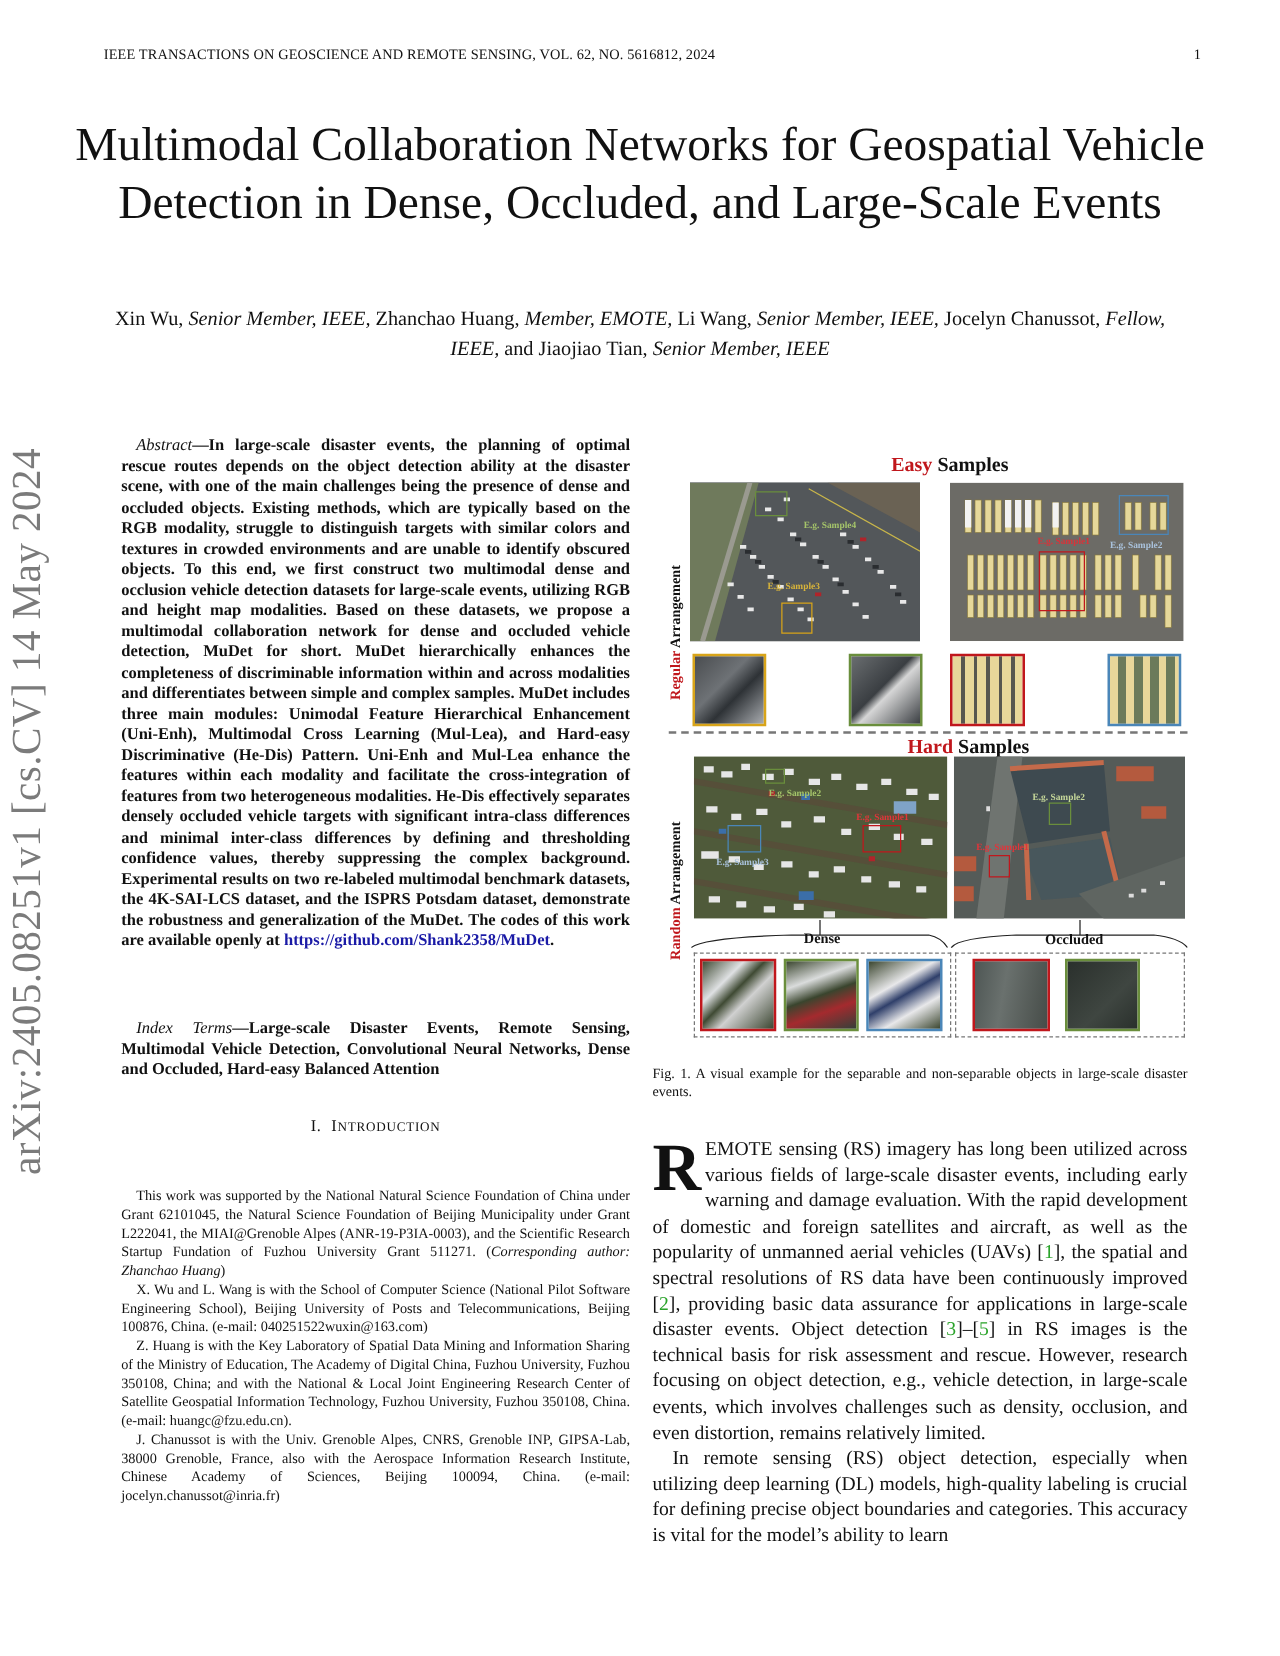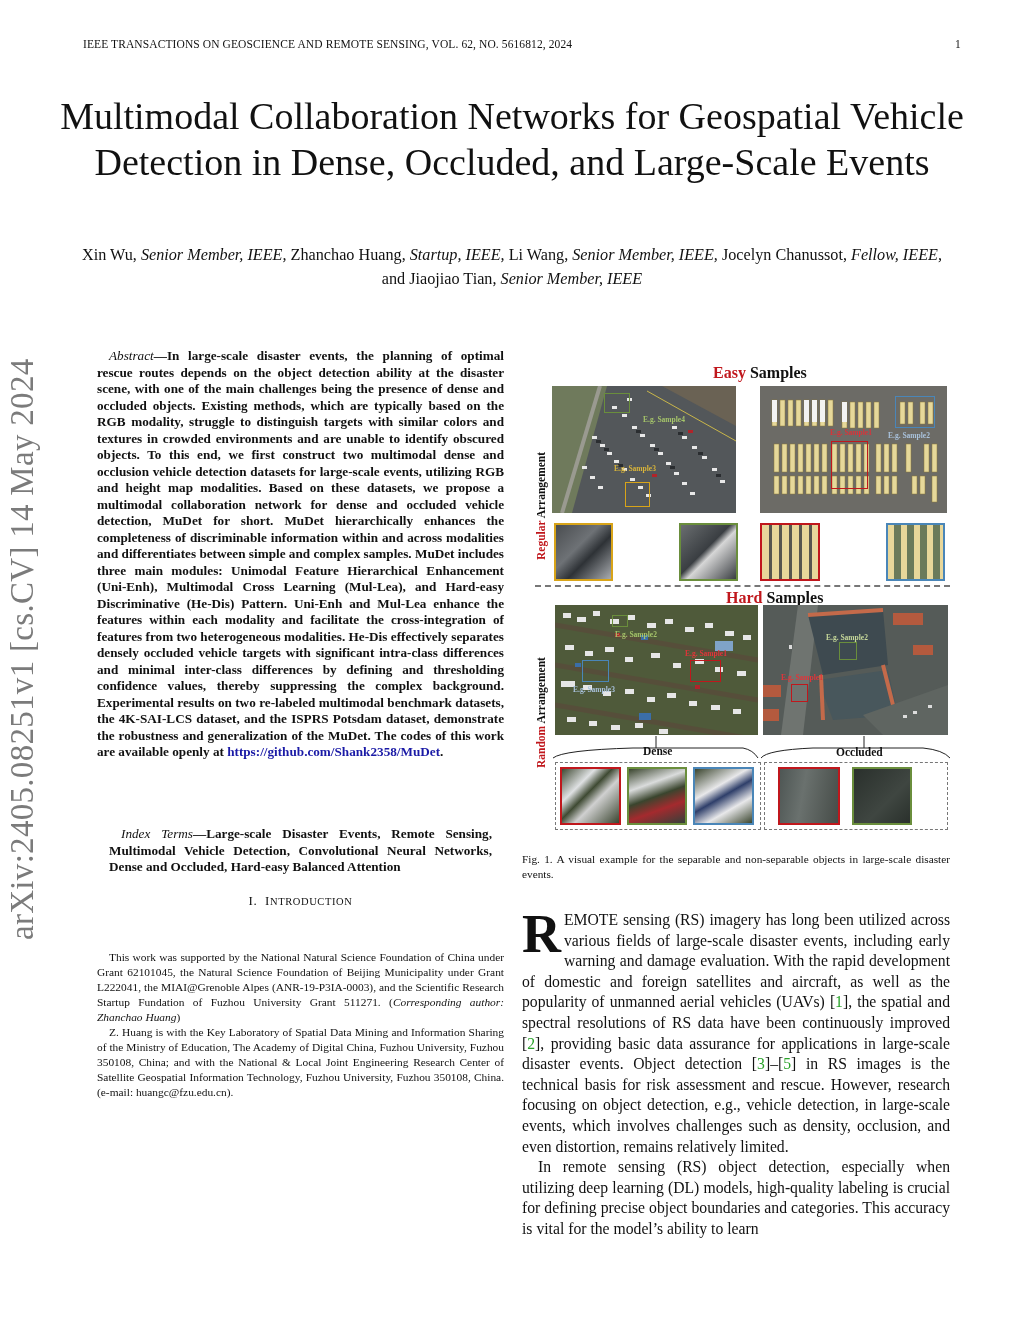--- a/index.html
+++ b/index.html
@@ -12,21 +12,21 @@
   .authors { left: 80px; width: 864px; top: 243px; text-align: center; font-size: 16.2px; line-height: 24px; }
   .authors i { font-style: italic; }
   .arxiv { left: 4px; top: 940px; transform-origin: 0 0; transform: rotate(-90deg);
            font-size: 33px; color: #7b7b7b; white-space: nowrap; letter-spacing: 0.3px; }
   .col-left { left: 97px; width: 407px; }
   .abstract { top: 348px; font-size: 13.2px; line-height: 16.5px; font-weight: bold; text-align: justify; }
   .abstract .lead { font-style: italic; font-weight: normal; }
   .abstract p { margin: 0; text-indent: 12px; }
   .link { color: #1a1aa6; }
   .index-terms { top: 814px; font-size: 13.2px; line-height: 16.5px; font-weight: bold; text-align: justify; }
-  .index-terms p { margin: 12px; text-indent: 12px; }
+  .index-terms p { margin: 0; text-indent: 12px; }
   .index-terms .lead { font-style: italic; font-weight: normal; }
   .section-head { top: 893px; width: 407px; text-align: center; font-size: 13px; letter-spacing: 0.6px; }
   .section-head .sc { font-size: 10.5px; text-align: right; }
   .footnotes { top: 950px; font-size: 11.4px; line-height: 15px; text-align: justify; }
   .footnotes p { margin: 0; text-indent: 12px; }
   .footnotes i { font-style: italic; }
   
   .figure { left: 535px; top: 358px; width: 415px; height: 478px; }
   .fig-label { position: absolute; font-weight: bold; font-size: 16px; white-space: nowrap; }
   .red { color: #c0171c; }
@@ -50,38 +50,40 @@
 <body>
 
 <div class="abs running-head">IEEE TRANSACTIONS ON GEOSCIENCE AND REMOTE SENSING,  VOL. 62, NO. 5616812, 2024</div>
 <div class="abs page-num">1</div>
 
 <div class="abs arxiv">arXiv:2405.08251v1  [cs.CV]  14 May 2024</div>
 
 <div class="abs title">Multimodal Collaboration Networks for Geospatial Vehicle Detection in Dense, Occluded, and Large-Scale Events</div>
 
 <div class="abs authors">
-  <span>Xin Wu, </span><i>Senior Member, IEEE,</i><span> Zhanchao Huang,  </span><i>Startup, IEEE,</i><span> Li Wang, </span><i>Senior Member, IEEE,</i><span> Jocelyn Chanussot, </span><i>Fellow, IEEE,</i><span> and Jiaojiao Tian, </span><i>Senior Member, IEEE</i>
+  <span>Xin Wu, </span><i>Senior Member, IEEE,</i><span> Zhanchao Huang,  </span><i>Member, EMOTE,</i><span> Li Wang, </span><i>Senior Member, IEEE,</i><span> Jocelyn Chanussot, </span><i>Fellow, IEEE,</i><span> and Jiaojiao Tian, </span><i>Senior Member, IEEE</i>
 </div>
 
 <div class="abs col-left abstract">
   <p><span class="lead">Abstract</span><span>—In large-scale disaster events, the planning of optimal rescue routes depends on the object detection ability at the disaster scene, with one of the main challenges being the presence of dense and occluded objects. Existing methods, which are typically based on the RGB modality, struggle to distinguish targets with similar colors and textures in crowded environments and are unable to identify obscured objects. To this end, we first construct two multimodal dense and occlusion vehicle detection datasets for large-scale events, utilizing RGB and height map modalities. Based on these datasets, we propose a multimodal collaboration network for dense and occluded vehicle detection, MuDet for short. MuDet hierarchically enhances the completeness of discriminable information within and across modalities and differentiates between simple and complex samples. MuDet includes three main modules: Unimodal Feature Hierarchical Enhancement (Uni-Enh), Multimodal Cross Learning (Mul-Lea), and Hard-easy Discriminative (He-Dis) Pattern. Uni-Enh and Mul-Lea enhance the features within each modality and facilitate the cross-integration of features from two heterogeneous modalities. He-Dis effectively separates densely occluded vehicle targets with significant intra-class differences and minimal inter-class differences by defining and thresholding confidence values, thereby suppressing the complex background. Experimental results on two re-labeled multimodal benchmark datasets, the 4K-SAI-LCS dataset, and the ISPRS Potsdam dataset, demonstrate the robustness and generalization of the MuDet. The codes of this work are available openly at </span><span class="link">https://github.com/Shank2358/MuDet</span><span>.</span></p>
 </div>
 
 <div class="abs col-left index-terms">
   <p><span class="lead">Index Terms</span><span>—Large-scale Disaster Events, Remote Sensing, Multimodal Vehicle Detection, Convolutional Neural Networks, Dense and Occluded, Hard-easy Balanced Attention</span></p>
 </div>
 
 <div class="abs col-left section-head">
   <span>I.</span>&nbsp; <span>I</span><span class="sc">NTRODUCTION</span>
 </div>
 
 <div class="abs col-left footnotes">
   <p><span>This work was supported by the National Natural Science Foundation of China under Grant 62101045, the Natural Science Foundation of Beijing Municipality under Grant L222041, the MIAI@Grenoble Alpes (ANR-19-P3IA-0003), and the Scientific Research Startup Fundation of Fuzhou University Grant 511271. (</span><i>Corresponding author: Zhanchao Huang</i><span>)</span></p>
+  <p>X. Wu and L. Wang is with the School of Computer Science (National Pilot Software Engineering School), Beijing University of Posts and Telecommunications, Beijing 100876, China. (e-mail: 040251522wuxin@163.com)</p>
   <p>Z. Huang is with the Key Laboratory of Spatial Data Mining and Information Sharing of the Ministry of Education, The Academy of Digital China, Fuzhou University, Fuzhou 350108, China; and with the National &amp; Local Joint Engineering Research Center of Satellite Geospatial Information Technology, Fuzhou University, Fuzhou 350108, China. (e-mail: huangc@fzu.edu.cn).</p>
+  <p>J. Chanussot is with the Univ. Grenoble Alpes, CNRS, Grenoble INP, GIPSA-Lab, 38000 Grenoble, France, also with the Aerospace Information Research Institute, Chinese Academy of Sciences, Beijing 100094, China. (e-mail: jocelyn.chanussot@inria.fr)</p>
 </div>
 
 <div class="abs figure">
 
   <div class="fig-label" style="left:178px; top:6px;"><span class="red">Easy</span><span> Samples</span></div>
 
   <div class="rot-label" style="left:0px; top:202px;"><span class="red">Regular</span><span> Arrangement</span></div>
 
   <div class="photo" style="left:17px; top:28px; width:184px; height:127px; background:#4b4f52;">
     <svg width="184" height="127" viewBox="0 0 184 127">

